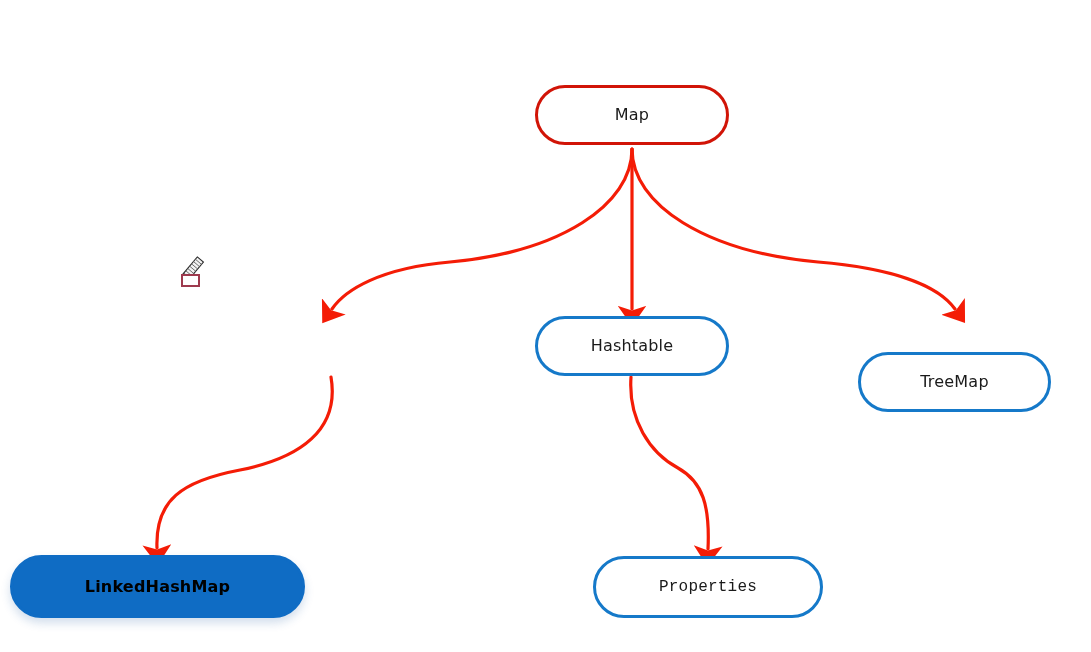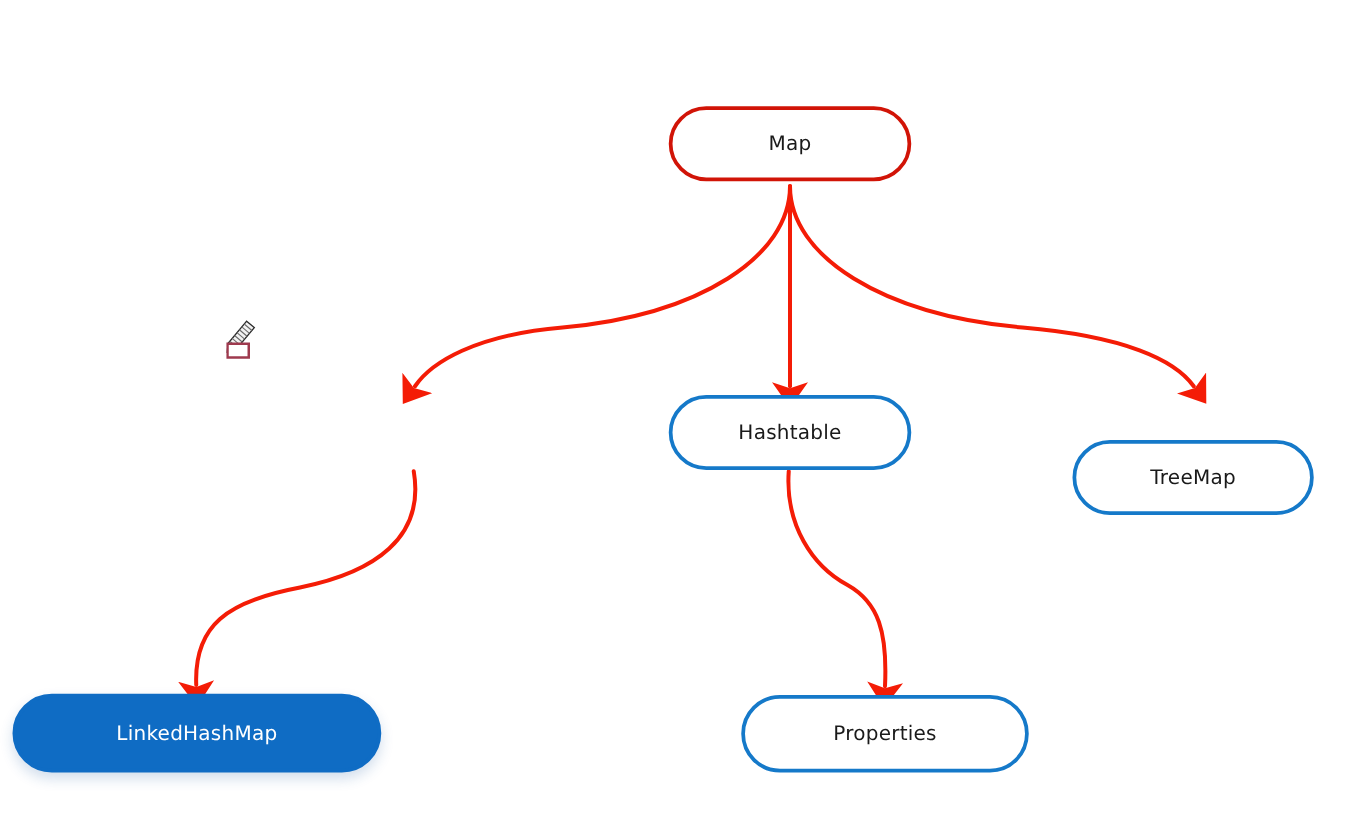--- a/index.html
+++ b/index.html
@@ -50,21 +50,22 @@
   }
   .node.plain .node-label {
     color: #1a1a1a;
   }
   .node.selected {
     border: 3.5px solid #0f6cc4;
     background: #0f6cc4;
     box-shadow: 0 5px 10px rgba(30,90,160,0.20);
   }
   .node.selected .node-label {
-    color: #ffffff;
+    color: #000000;
+    font-weight: bold;
   }
   .pencil-cursor {
     position: absolute;
     width: 44px;
     height: 44px;
     pointer-events: none;
   }
 </style>
 </head>
 <body>
@@ -96,21 +97,21 @@
   </div>
 
   <div class="node plain" style="left: 858px; top: 316px; width: 193px; height: 60px; margin-top: 36px;">
     <span class="node-label">TreeMap</span>
   </div>
 
   <div class="node selected" style="left: 10px; top: 555px; width: 295px; height: 63px;">
     <span class="node-label">LinkedHashMap</span>
   </div>
 
-  <div class="node plain" style="left: 593px; top: 556px; width: 230px; height: 62px;">
+  <div class="node plain" style="left: 593px; top: 556px; width: 230px; height: 62px; font-family: Liberation Mono, monospace;">
     <span class="node-label">Properties</span>
   </div>
 
   <svg class="pencil-cursor" viewBox="0 0 44 44" xmlns="http://www.w3.org/2000/svg" style="left: 181px; top: 252px;">
     <g transform="translate(14,3) rotate(40)">
       <path d="M 3 0 L 11 0 L 11 23 L 7 29 L 3 23 Z" fill="#f2f2f2" stroke="#2b2b2b" stroke-width="1.1"></path>
       <path d="M 3 3 L 11 3 M 3 6 L 11 6 M 3 9 L 11 9 M 3 12 L 11 12
                M 3 15 L 11 15 M 3 18 L 11 18 M 3 21 L 11 21" stroke="#6b6b6b" stroke-width="0.9"></path>
       <path d="M 3 23 L 11 23 L 7 29 Z" fill="#3a3a3a"></path>
     </g>

